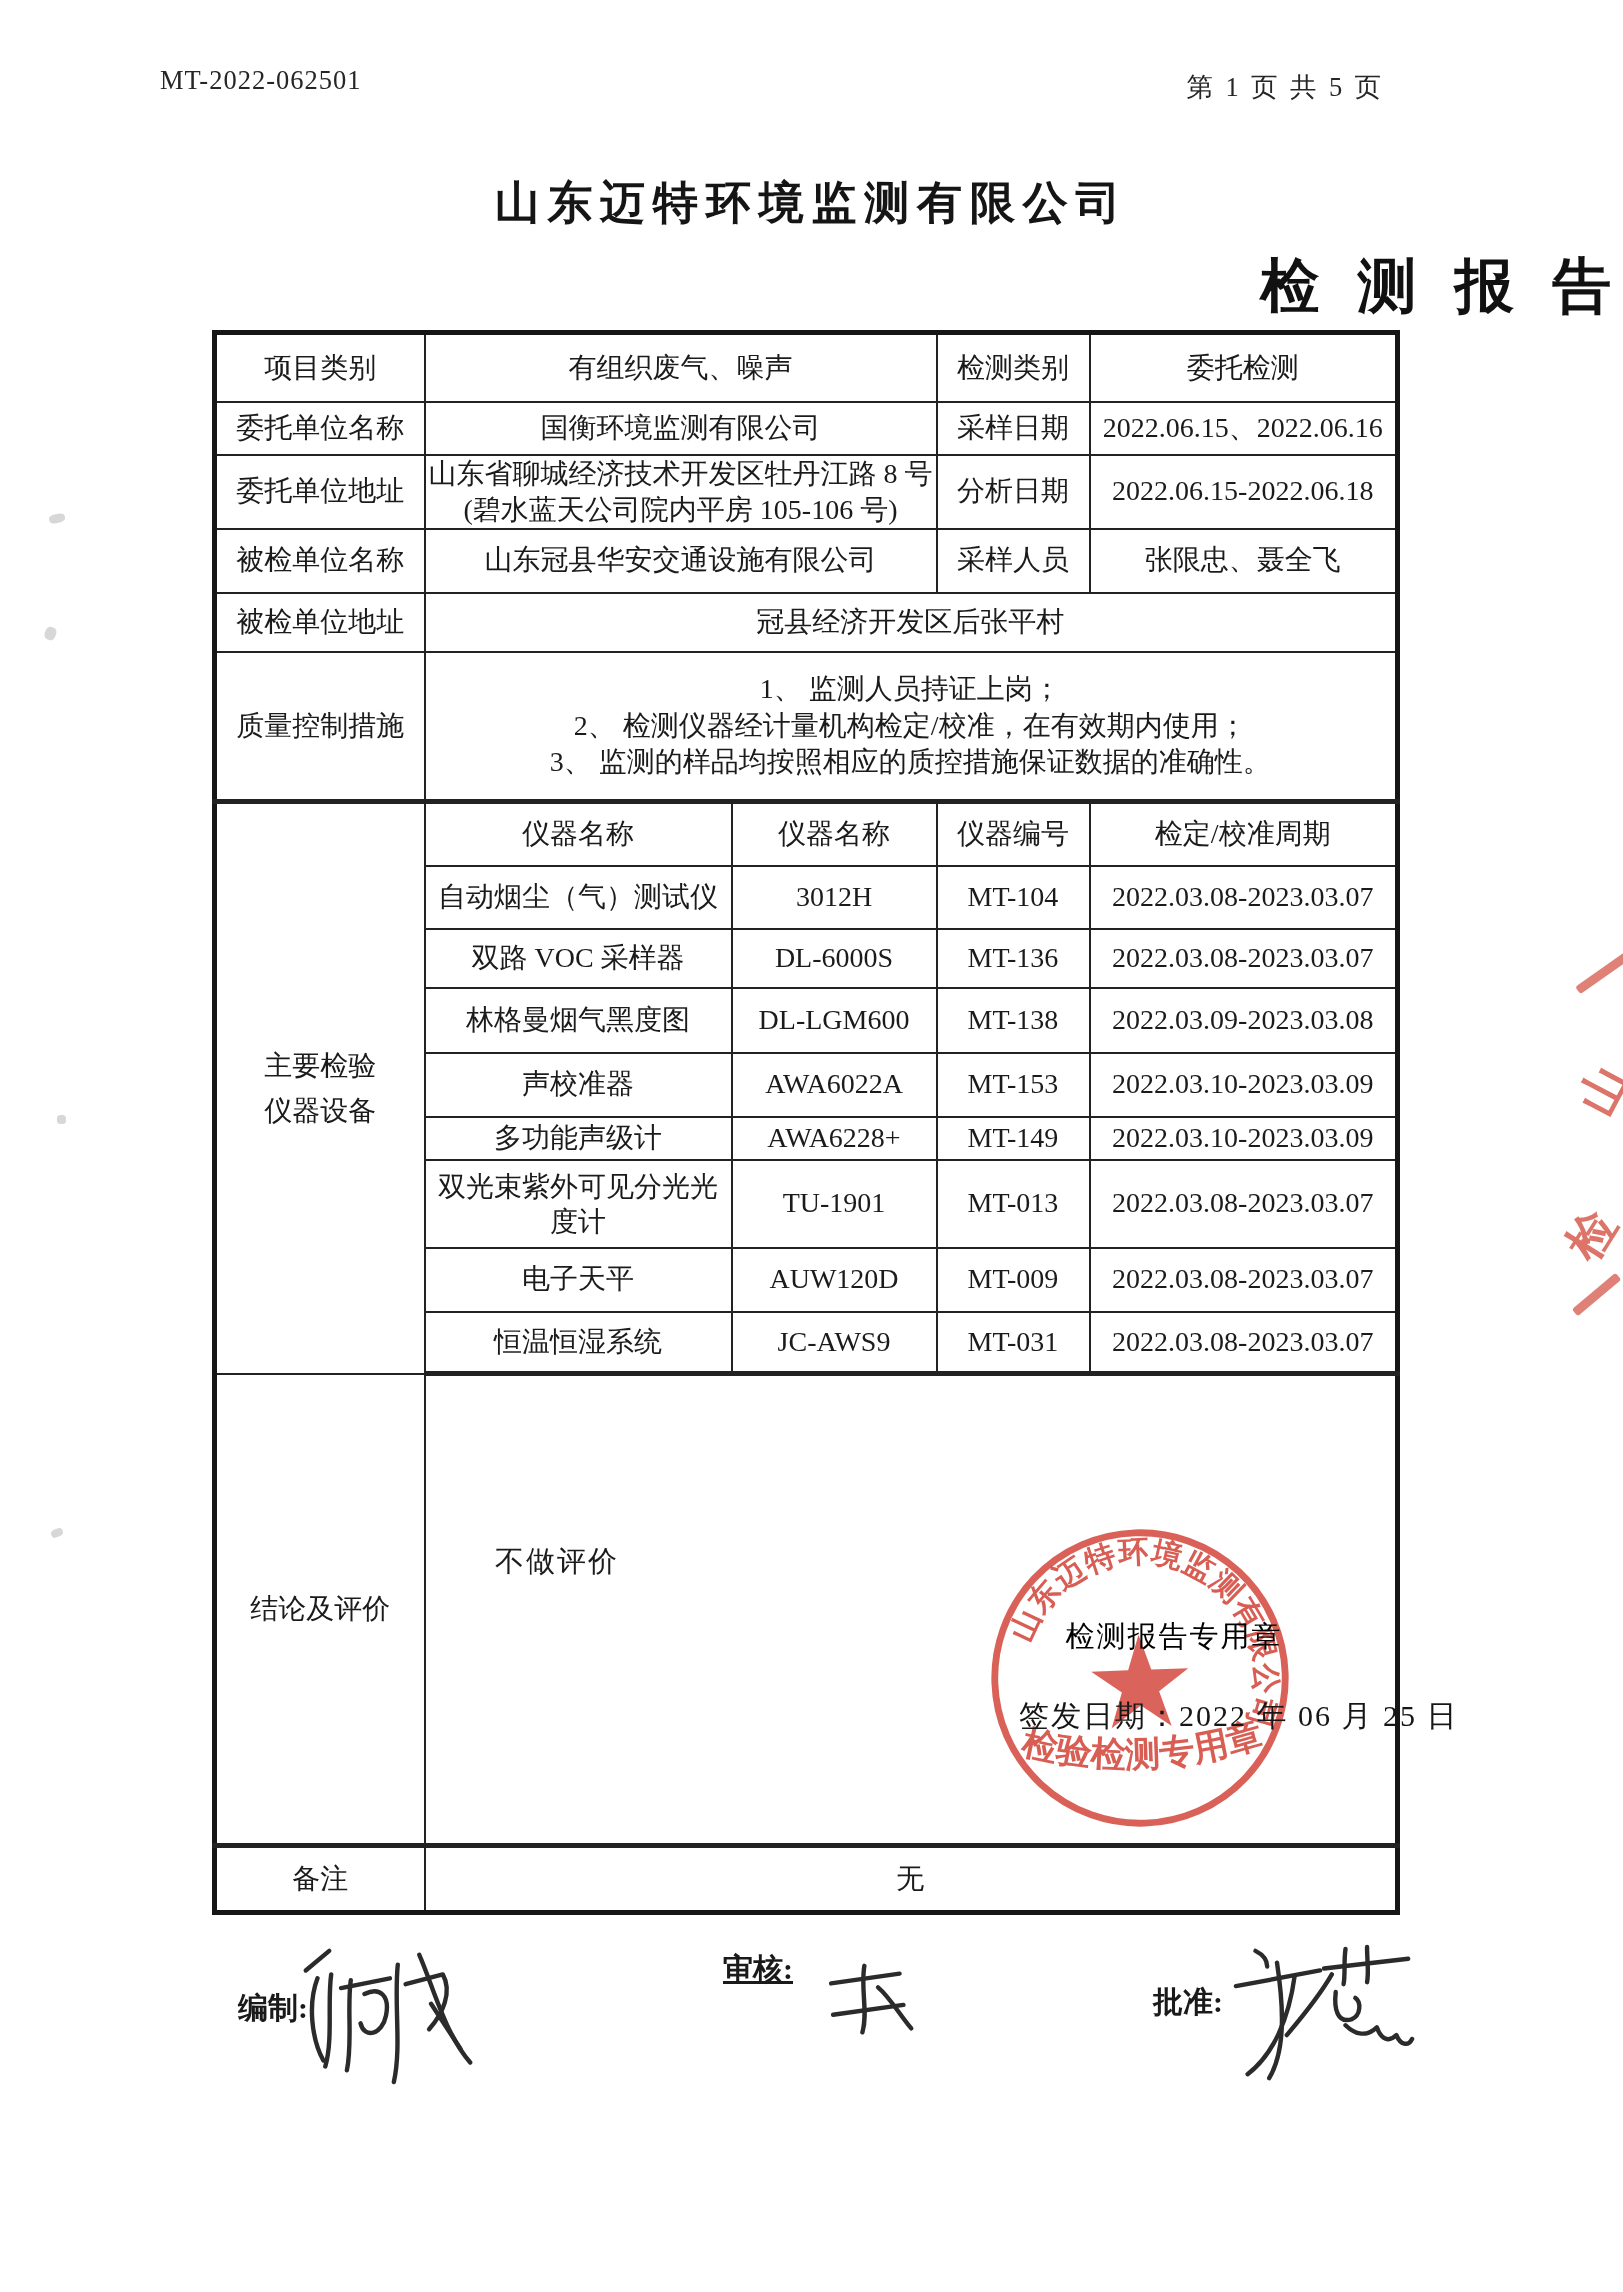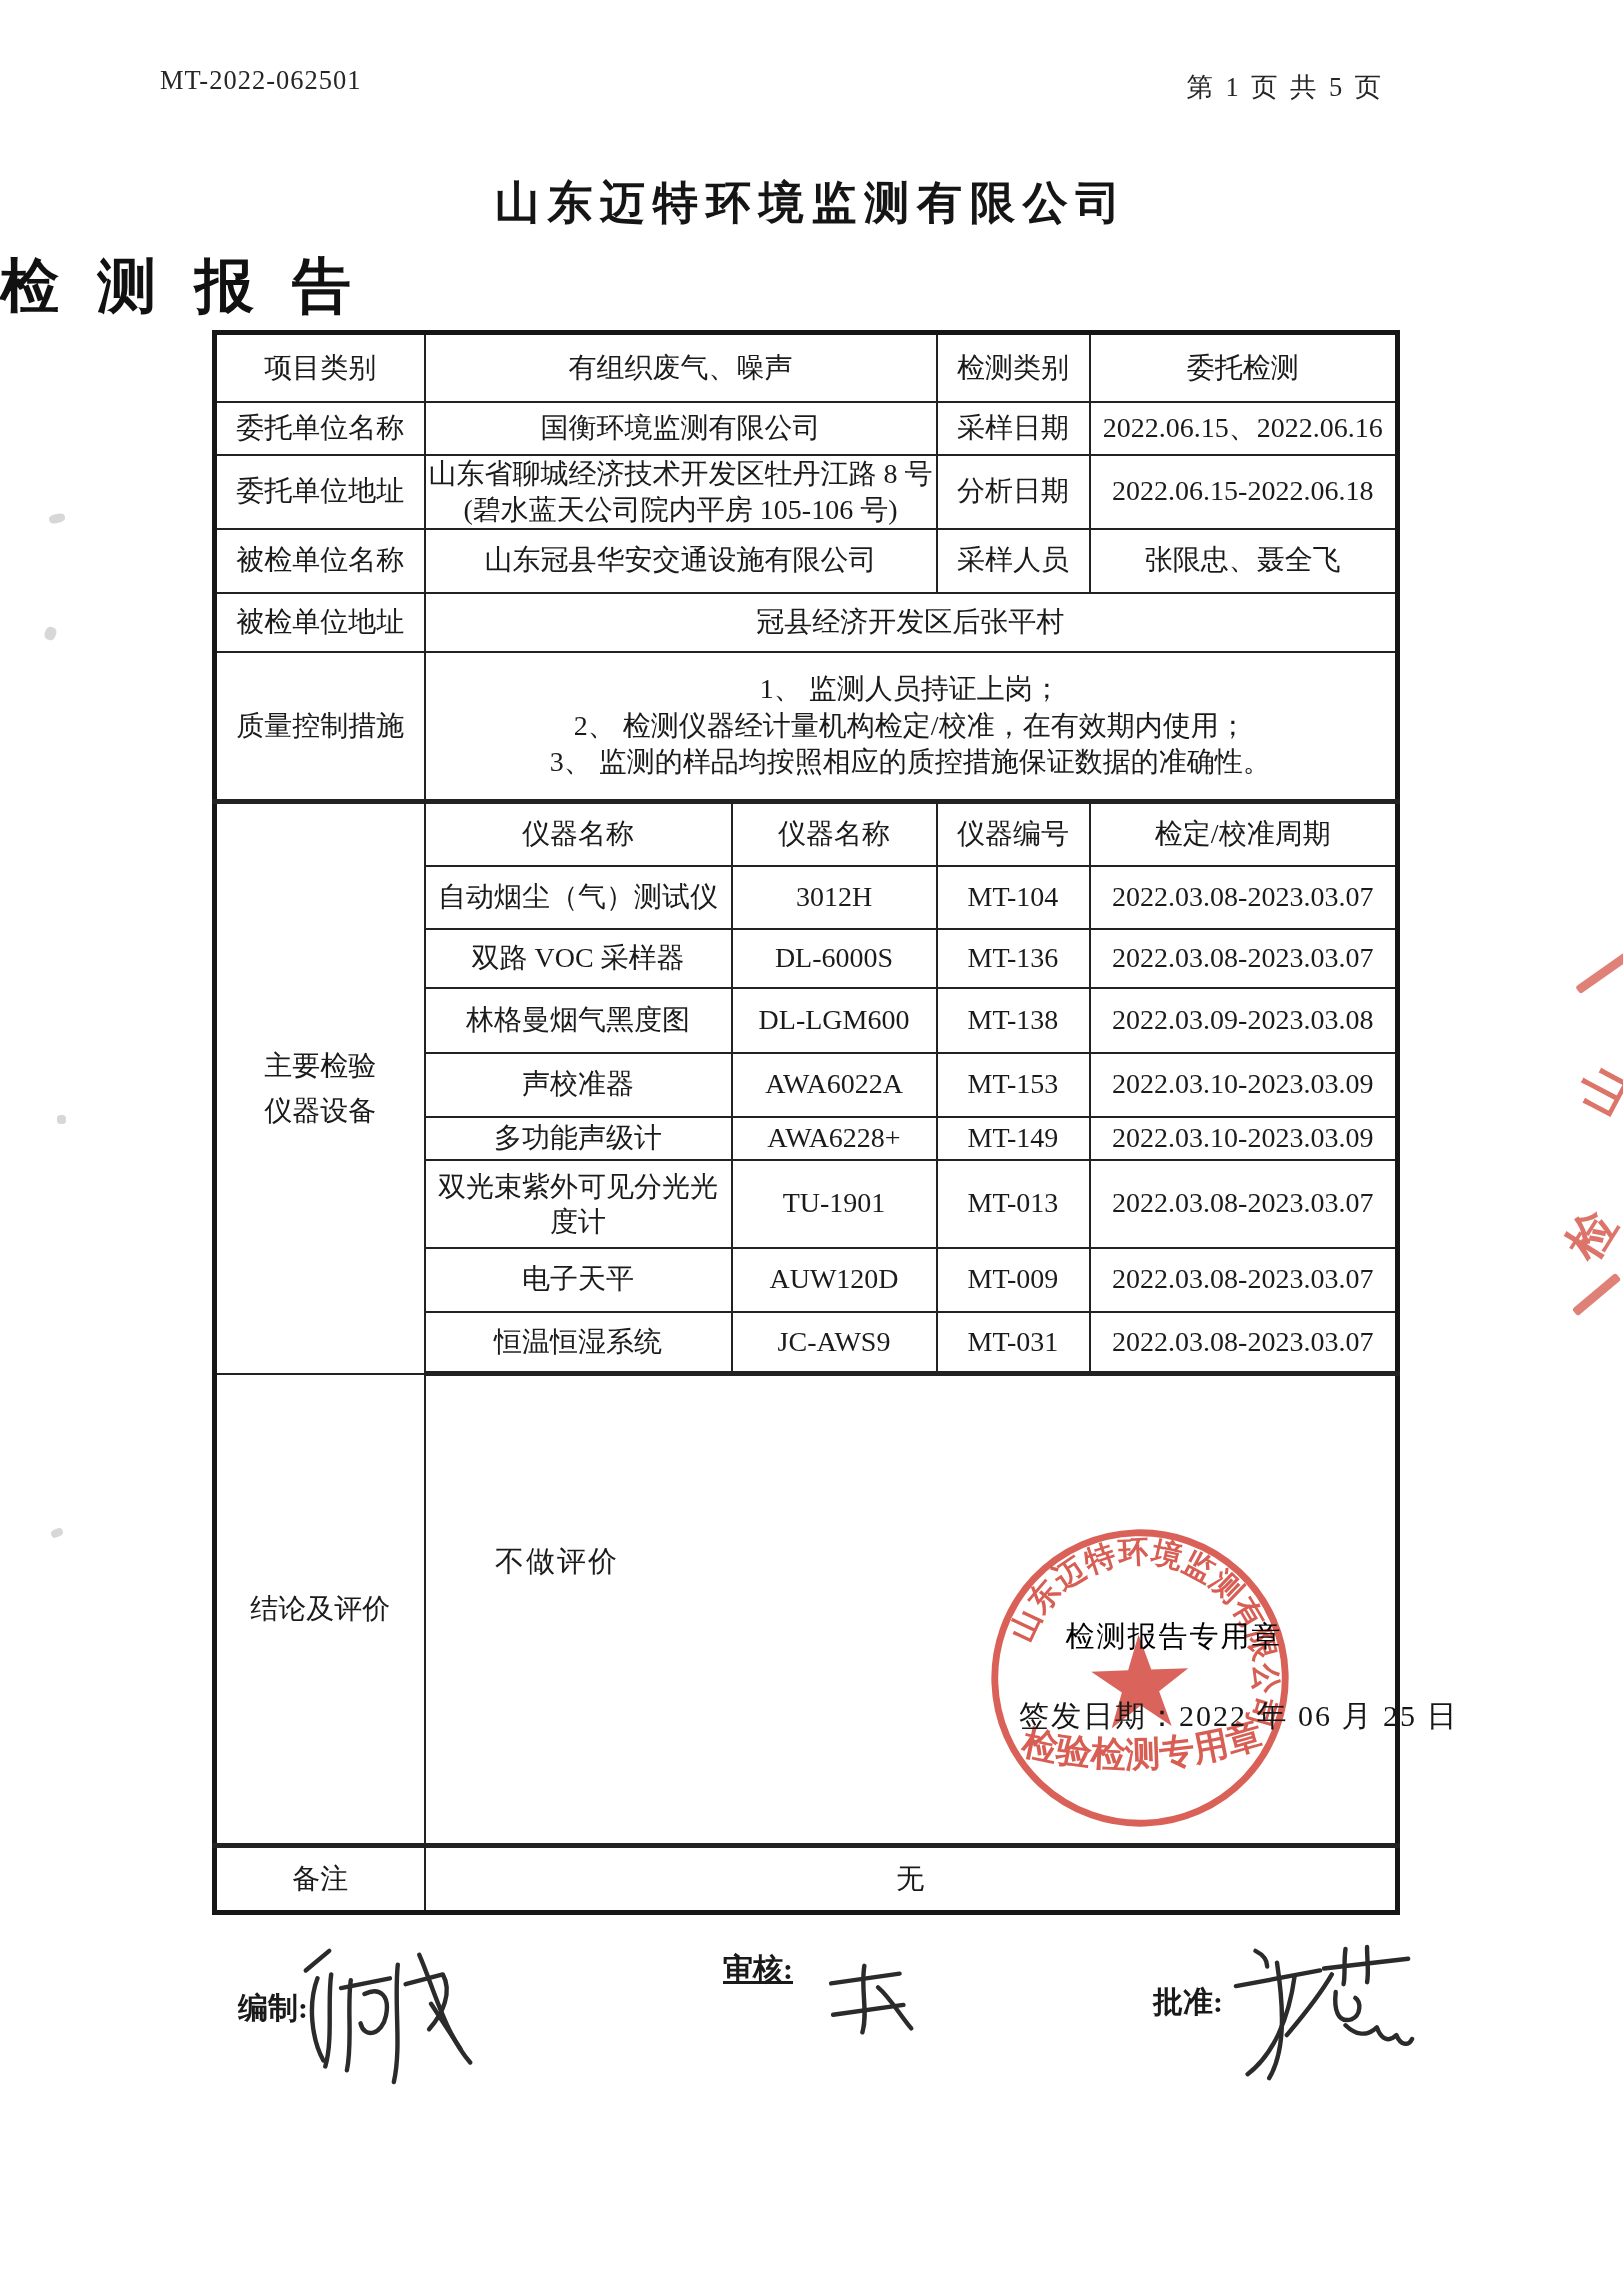--- a/index.html
+++ b/index.html
@@ -11,21 +11,21 @@
     font-family:"Liberation Serif","DejaVu Serif",serif;
     color:#1c1c1c;
     margin:0 auto;
   }
   
   .doc-number{position:absolute;left:160px;top:65px;font-size:26.5px;letter-spacing:1px;color:#262626;}
   .page-indicator{position:absolute;right:239px;top:69px;font-size:26.5px;letter-spacing:2.9px;color:#262626;}
   
   .company-title{position:absolute;left:0;top:173px;width:1623px;text-align:center;
     font-size:45px;font-weight:bold;letter-spacing:7.8px;color:#151515;}
-  .report-title{position:absolute;left:0;top:247px;width:1623px;text-align:left;
+  .report-title{position:absolute;left:0;top:247px;width:1623px;text-align:right;
     font-size:59px;font-weight:bold;letter-spacing:11.8px;color:#111;}
   
   table.doc-table{
     position:absolute;left:212px;top:330px;width:1182px;
     border-collapse:collapse;table-layout:fixed;
     font-size:28px;color:#1b1b1b;z-index:1;
     border:5.9px solid #161616;
   }
   table.doc-table td{
     border:2.9px solid #222;

